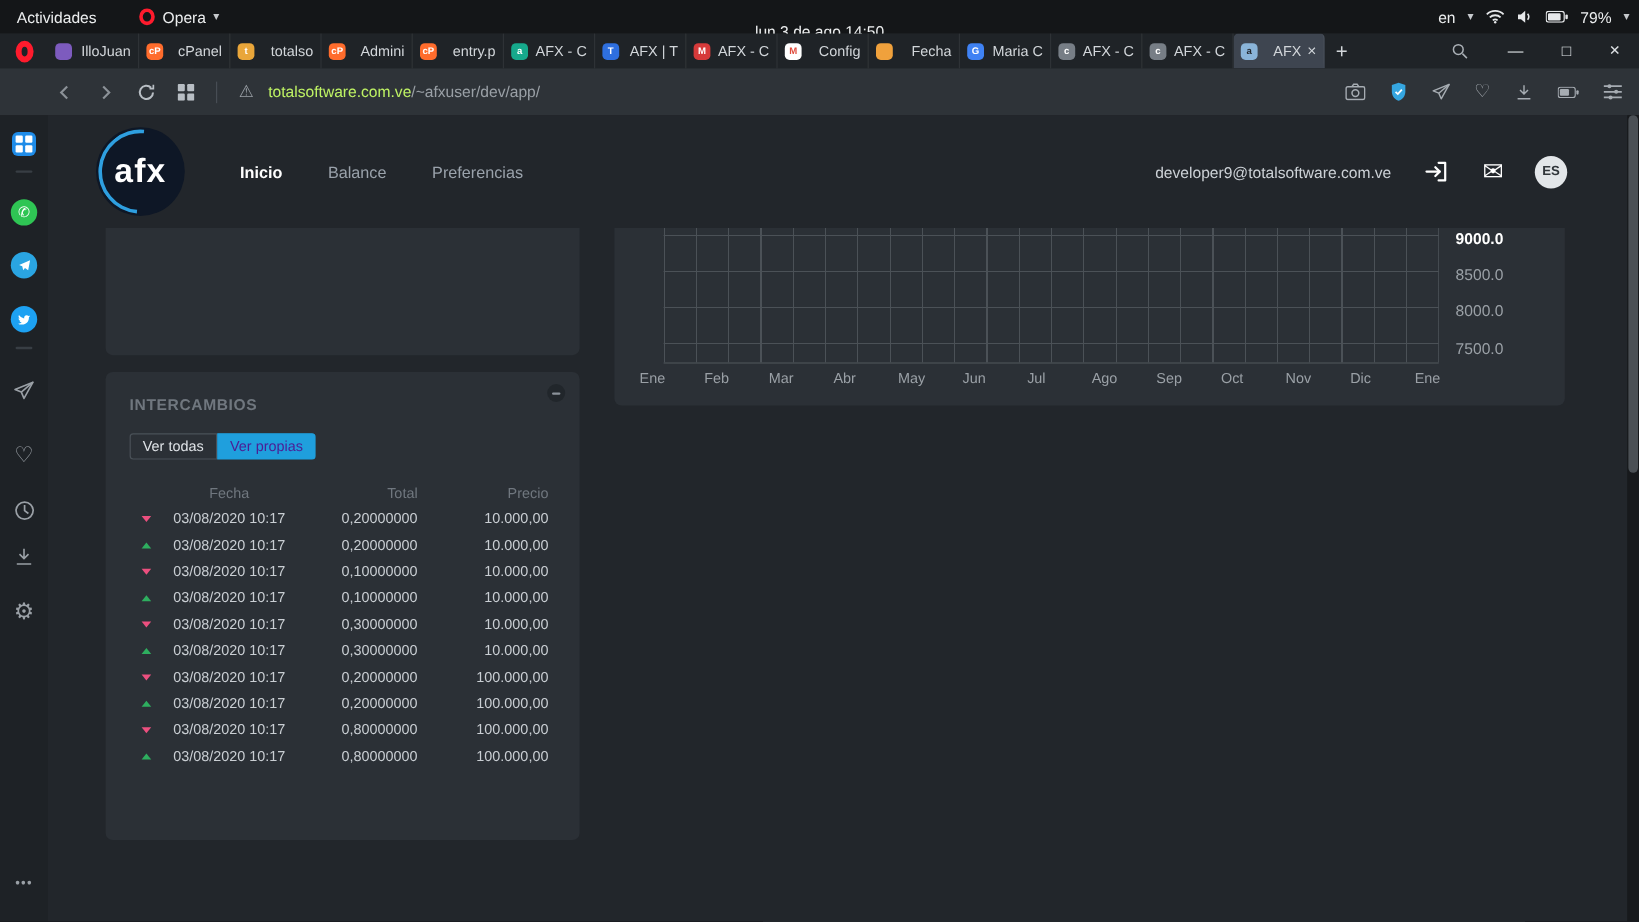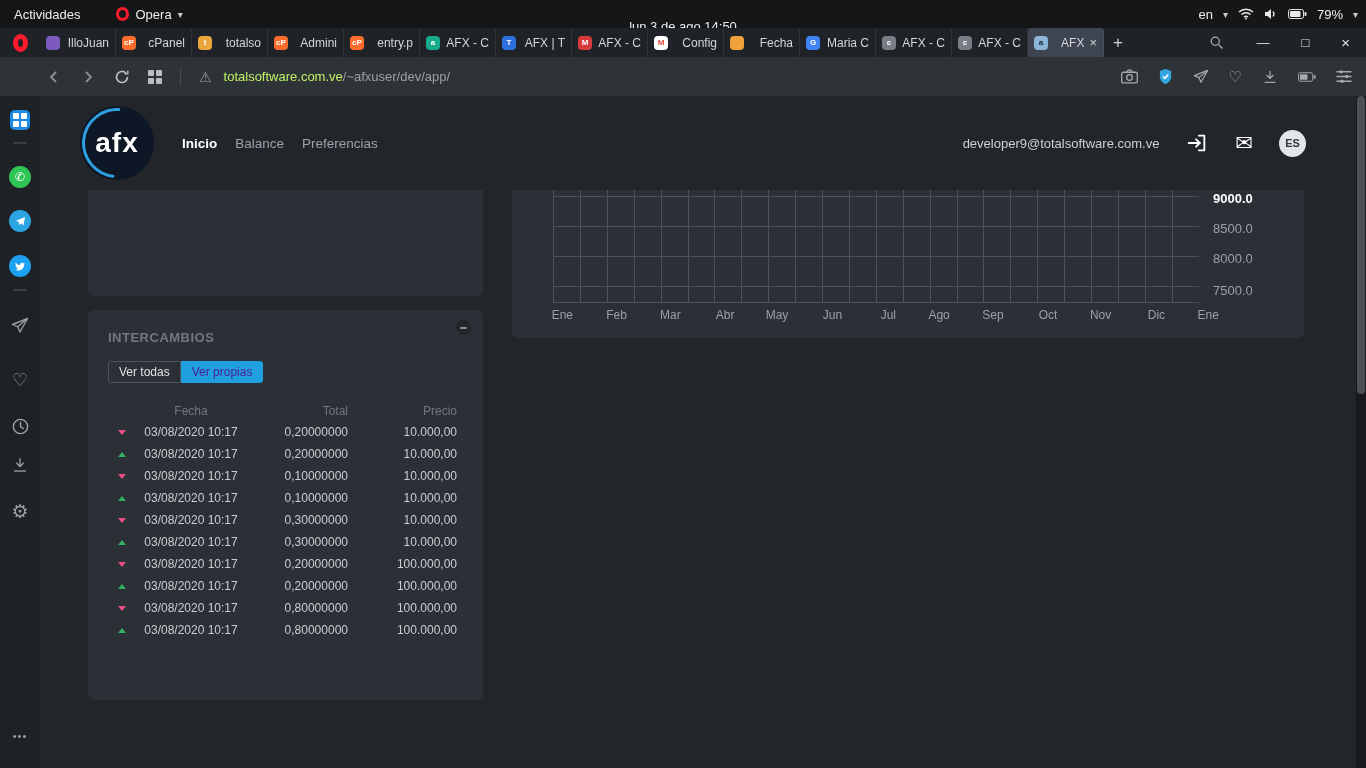--- a/index.html
+++ b/index.html
@@ -70,21 +70,21 @@
 
   
   .page { position:absolute; left:40px; top:96px; right:10px; bottom:0; background:#22262b; overflow:hidden; }
   .page-header { position:absolute; left:0; top:0; right:0; height:94px; display:flex; align-items:center;
     padding:0 50px 0 40px; }
   .brand { width:74px; height:74px; border-radius:50%; background:#0e1726; position:relative;
     display:flex; align-items:center; justify-content:center; cursor:pointer; flex:none; }
   .brand::before { content:""; position:absolute; inset:2px; border-radius:50%;
     border:3px solid transparent; border-left-color:#2e9fe0; border-top-color:#2e9fe0; transform:rotate(-40deg); }
   .brand .txt { color:#fff; font-size:28px; font-weight:bold; letter-spacing:1px; }
-  .main-nav { display:flex; gap:18px; margin-left:28px; }
+  .main-nav { display:flex; gap:38px; margin-left:46px; }
   .nav-item { font-size:13.5px; color:#9aa2ab; cursor:pointer; }
   .nav-item.active { color:#fff; font-weight:bold; }
   .header-right { margin-left:auto; display:flex; align-items:center; gap:26px; }
   .user-email { font-size:13px; color:#ccd1d6; }
   .hdr-ic { cursor:pointer; display:flex; align-items:center; }
   .envelope-glyph { font-size:21px; color:#fff; }
   .avatar { width:27px; height:27px; border-radius:50%; background:#e3e6e9; color:#31363b;
     font-size:11px; font-weight:bold; display:flex; align-items:center; justify-content:center; cursor:pointer; }
 
   .card { background:#2b3036; }
@@ -98,21 +98,21 @@
       repeating-linear-gradient(to bottom,transparent 0,transparent 6px,#4b5157 6px,#4b5157 7px,transparent 7px,transparent 30px); }
   .yticks { position:absolute; left:701px; top:0; width:80px; height:113px; font-size:13px; color:#9aa0a6; }
   .yticks span { position:absolute; left:0; }
   .yticks span:nth-of-type(1) { top:1px; }
   .yticks span:nth-of-type(2) { top:31px; }
   .yticks span:nth-of-type(3) { top:61px; }
   .yticks span:nth-of-type(4) { top:93px; }
   .yticks span.strong { color:#ffffff; font-weight:bold; }
   .months { position:absolute; left:21px; top:118px; width:686px; display:flex; justify-content:space-between;
     font-size:12px; color:#9aa0a6; }
-  .month { width:40px; text-align:right; }
+  .month { width:40px; text-align:left; }
 
   
   .trades-card { position:absolute; left:48px; top:214px; width:395px; height:390px; border-radius:6px; padding:20px; }
   .trades-title { font-size:13px; font-weight:bold; color:#70777f; letter-spacing:.5px; }
   .collapse-btn { position:absolute; top:10px; right:12px; width:15px; height:15px; border-radius:50%;
     background:#21262b; display:flex; align-items:center; justify-content:center; cursor:pointer; }
   .collapse-btn .minus { width:7px; height:2px; background:#8a9199; border-radius:1px; }
   .btn-group { margin-top:16px; display:inline-flex; }
   .btn { font-size:12px; padding:3px 10px; border:1px solid transparent; cursor:pointer; font-family:inherit; }
   .btn-dark { background:#2b3036; border-color:#4a5158; color:#dfe3e7; border-radius:3px 0 0 3px; }

